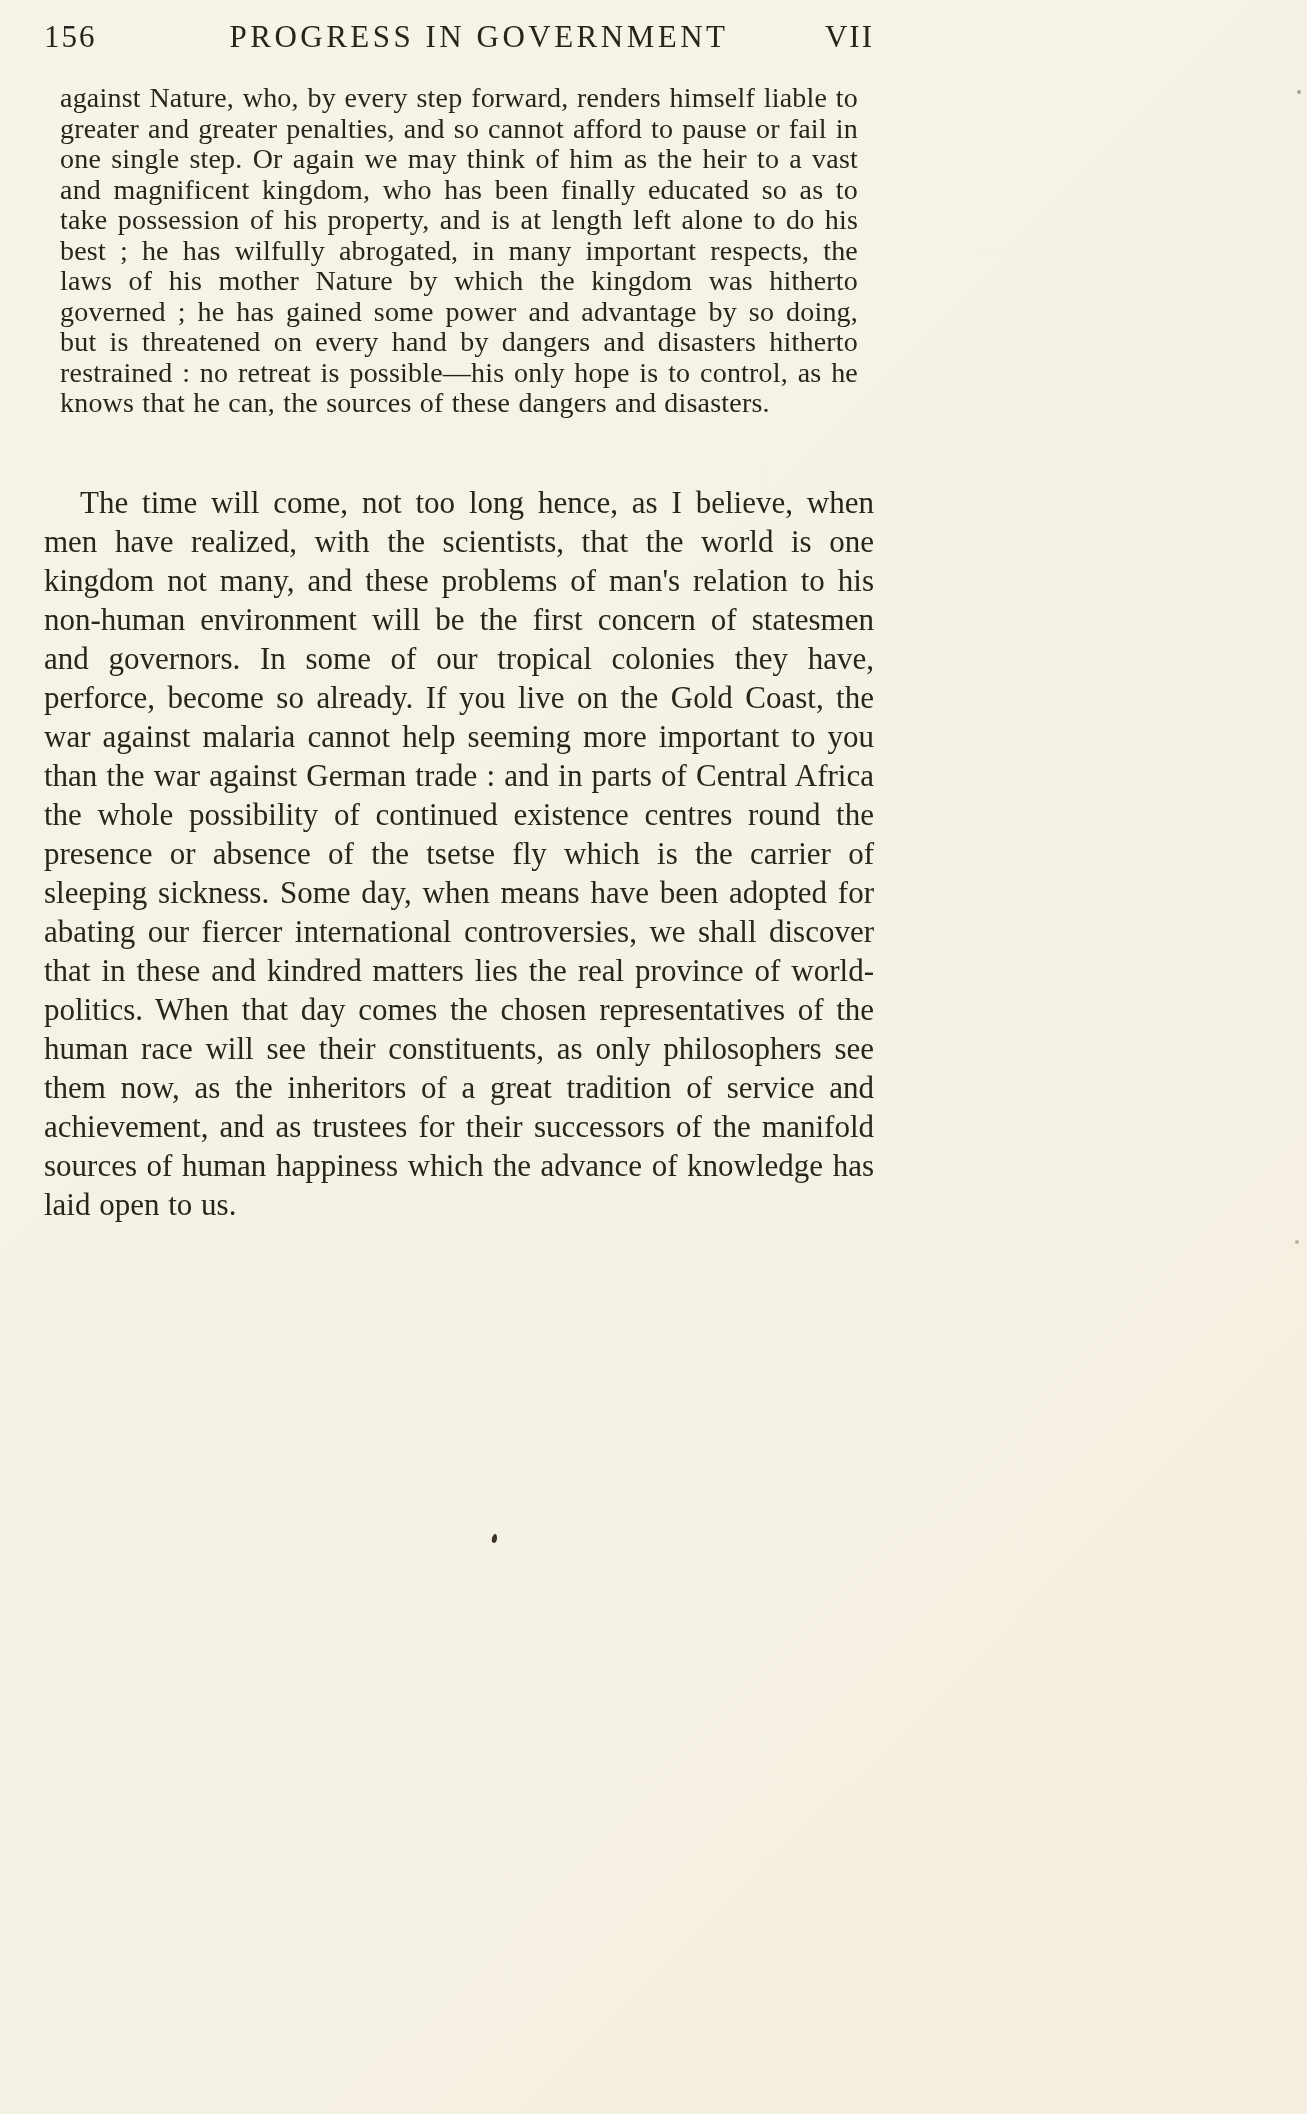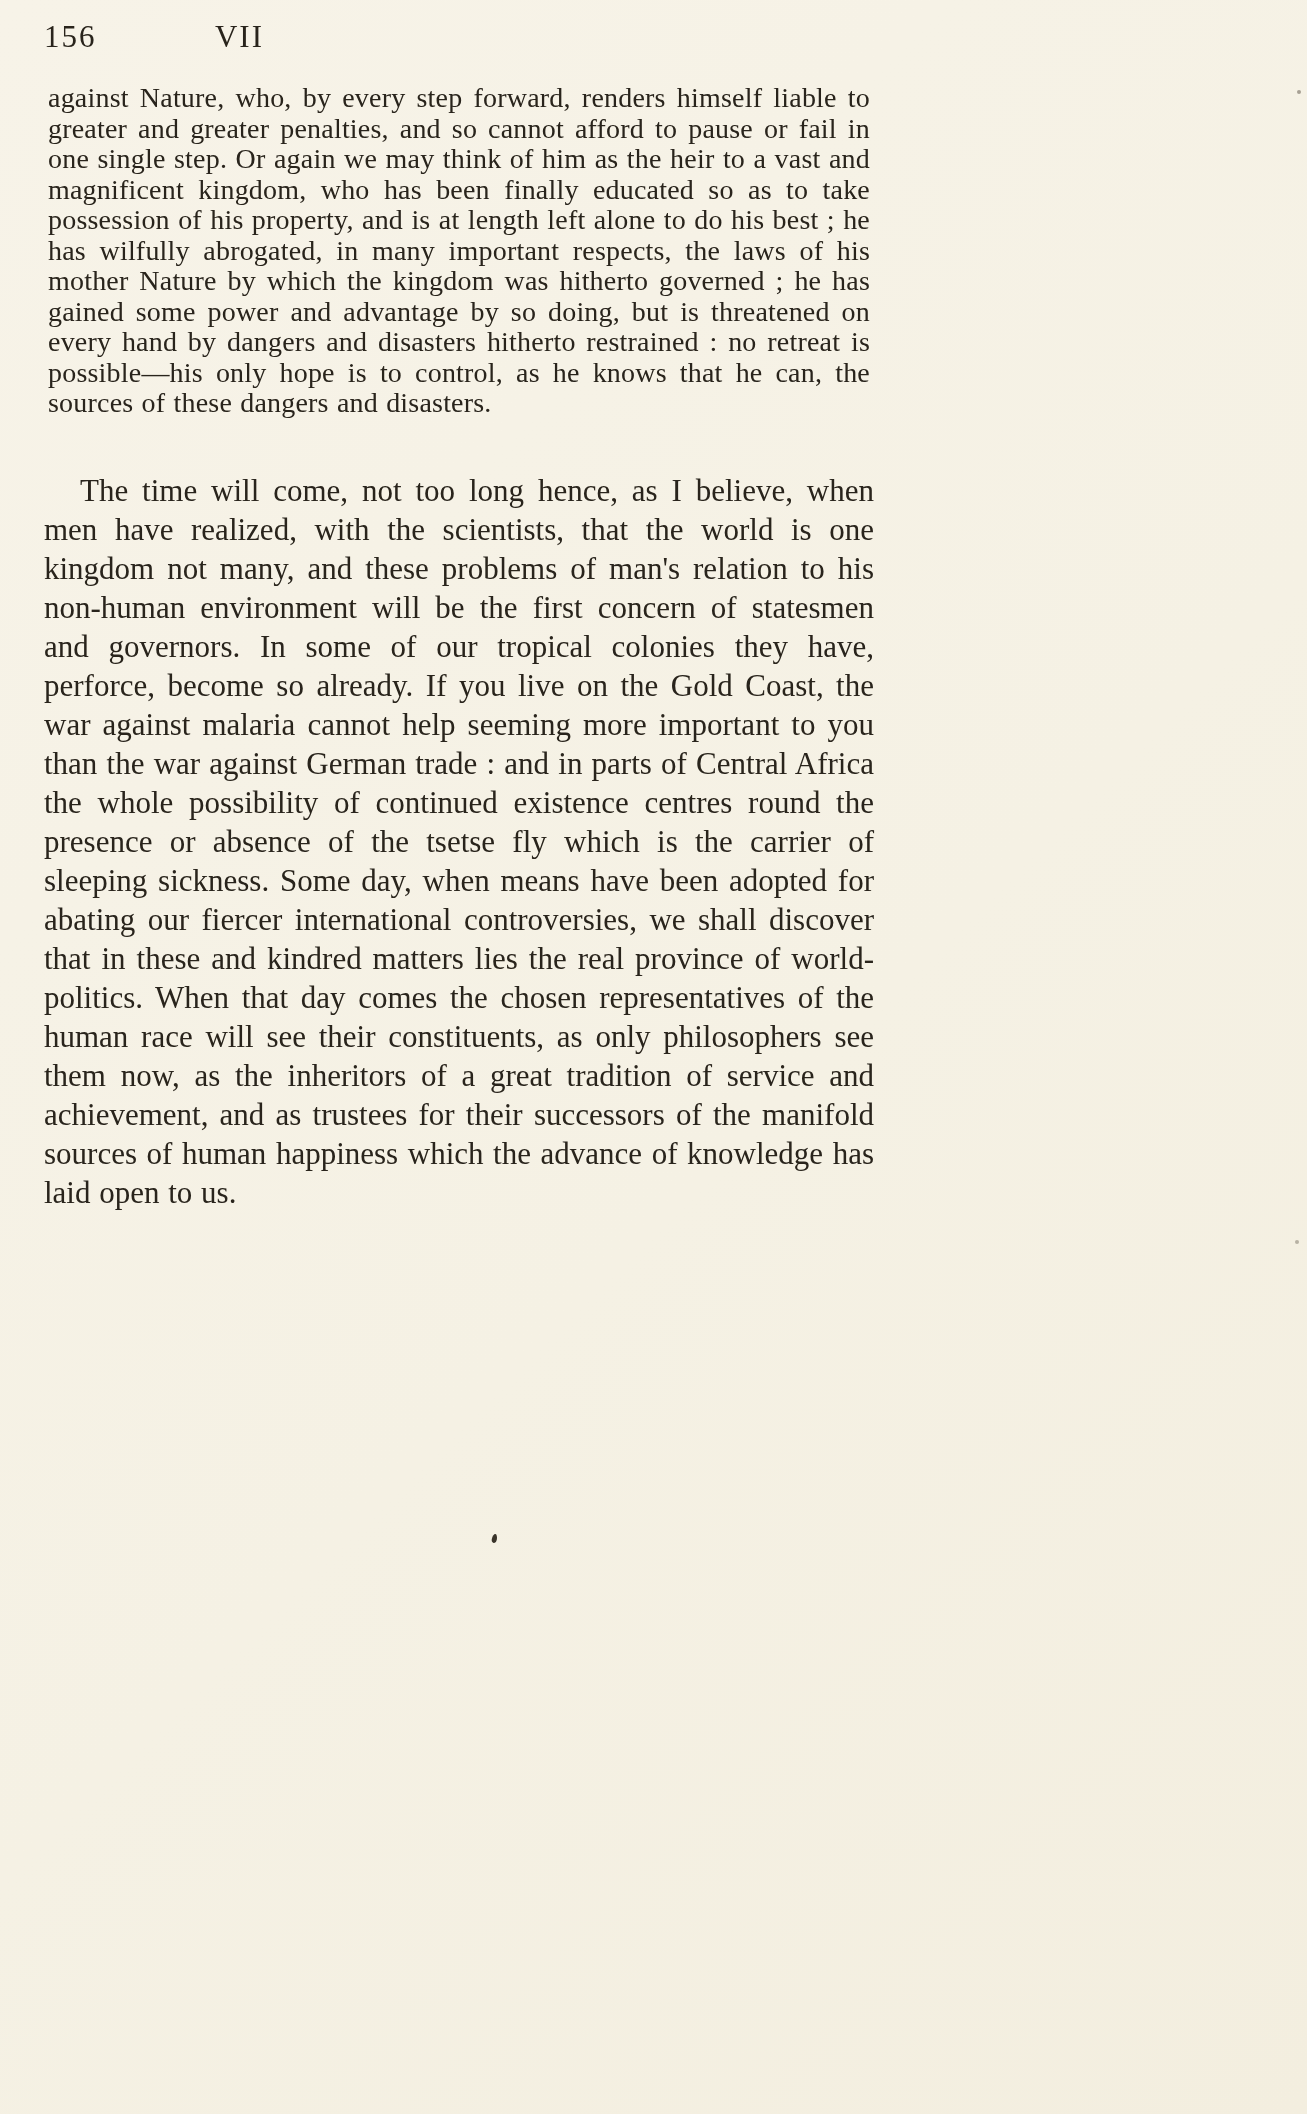--- a/index.html
+++ b/index.html
@@ -44,21 +44,21 @@
       letter-spacing: 2px;
       font-size: 31px;
     }
     .body-text {
       text-align: justify;
       text-justify: inter-word;
     }
     .para-quote {
       font-size: 28px;
       line-height: 30.5px;
-      margin: 4px;
+      margin: 16px;
       letter-spacing: 0.2px;
       word-spacing: 1px;
     }
     .para-spacer {
       height: 48px;
     }
     .para-main {
       font-size: 31px;
       line-height: 39px;
       margin: 0;
@@ -102,20 +102,21 @@
       background: rgba(70, 62, 48, 0.35);
     }
   </style>
 </head>
 <body>
 
 <div class="page-block">
 
   <div class="running-header">
     <span class="page-number">156</span>
+    <span class="header-title">PROGRESS IN GOVERNMENT</span>
     <span class="chapter-number">VII</span>
   </div>
 
   <div class="body-text">
     <p class="para-quote">against Nature, who, by every step forward, renders himself liable to greater and greater penalties, and so cannot afford to pause or fail in one single step.  Or again we may think of him as the heir to a vast and magnificent kingdom, who has been finally educated so as to take possession of his property, and is at length left alone to do his best ; he has wilfully abrogated, in many important respects, the laws of his mother Nature by which the kingdom was hitherto governed ; he has gained some power and advantage by so doing, but is threatened on every hand by dangers and disasters hitherto restrained : no retreat is possible—his only hope is to control, as he knows that he can, the sources of these dangers and disasters.</p>
 
     <div class="para-spacer"></div>
 
     <p class="para-main">The time will come, not too long hence, as I believe, when men have realized, with the scientists, that the world is one kingdom not many, and these problems of man's relation to his non-human environment will be the first concern of statesmen and governors.  In some of our tropical colonies they have, perforce, become so already.  If you live on the Gold Coast, the war against malaria cannot help seeming more important to you than the war against German trade : and in parts of Central Africa the whole possibility of continued existence centres round the presence or absence of the tsetse fly which is the carrier of sleeping sickness.  Some day, when means have been adopted for abating our fiercer international controversies, we shall discover that in these and kindred matters lies the real province of world-politics.  When that day comes the chosen representatives of the human race will see their constituents, as only philosophers see them now, as the inheritors of a great tradition of service and achievement, and as trustees for their successors of the manifold sources of human happiness which the advance of knowledge has laid open to us.</p>
 

